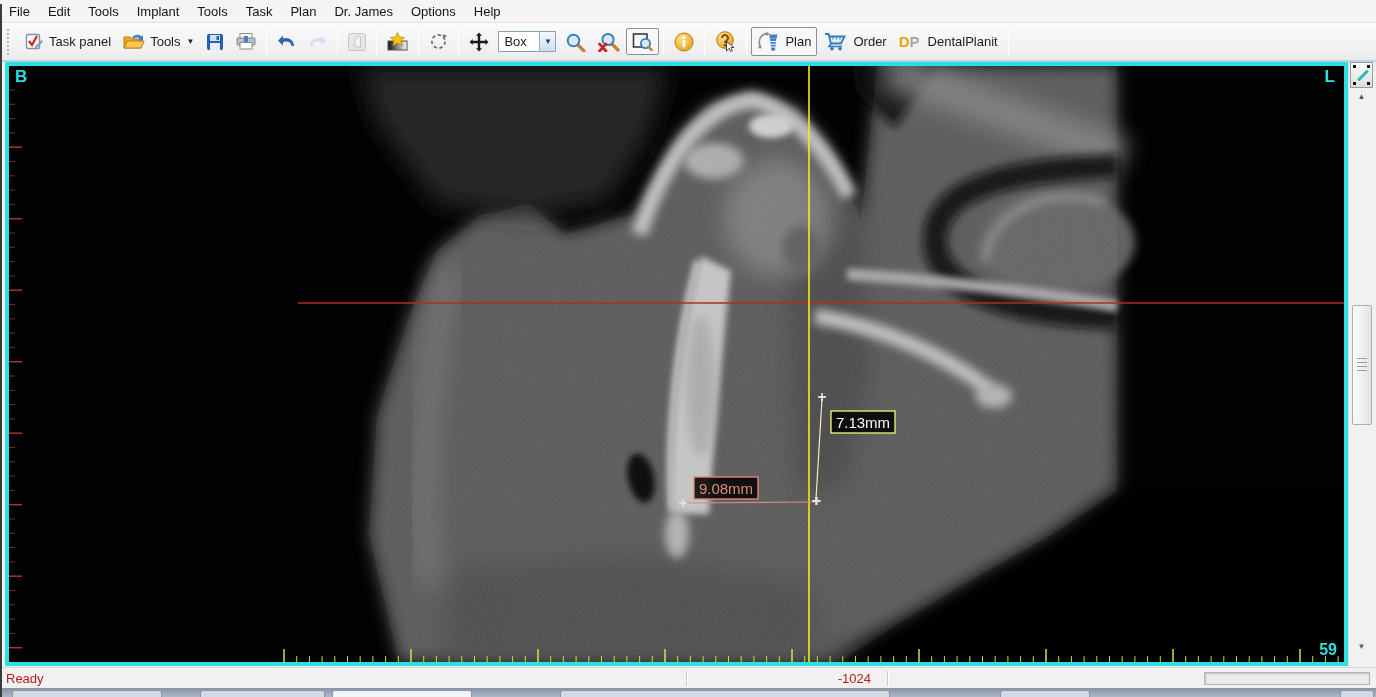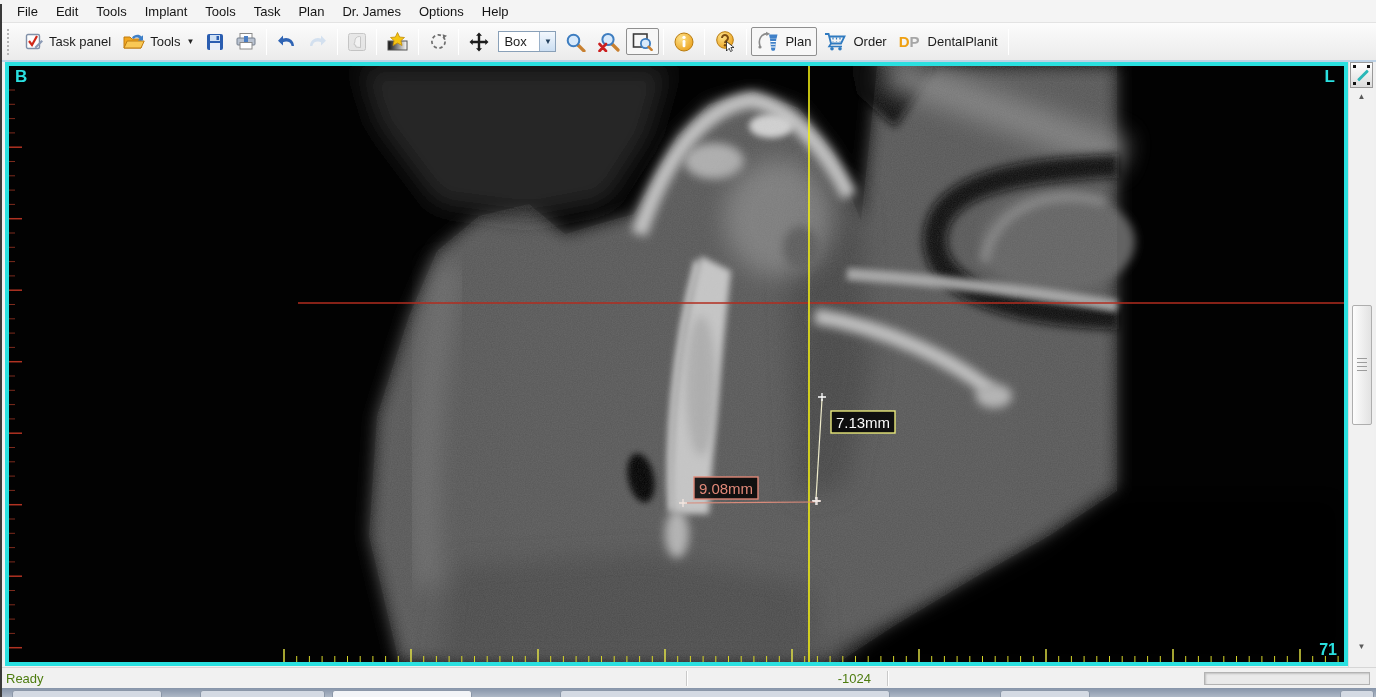--- a/index.html
+++ b/index.html
@@ -1,21 +1,21 @@
 <!DOCTYPE html>
 <html><head>
 <meta charset="utf-8">
 <style>
   * { box-sizing: border-box; margin: 0; padding: 0; }
   html,body { width:1376px; height:697px; overflow:hidden; }
   body { position:relative; background:#f0f0f0; font-family:"Liberation Sans",sans-serif; }
 
   
   .menubar { height:23px; display:flex; align-items:center; background:#f4f4f4;
-             border-bottom:1px solid #e3e3e3; padding-left:8px; font-size:13px; color:#141414; }
+             border-bottom:1px solid #e3e3e3; font-size:13px; color:#141414; }
   .mi { padding:3px 9px; cursor:default; }
 
   
   .toolbar { height:39px; display:flex; align-items:center; background:linear-gradient(#fcfcfc,#ebebeb);
              border-bottom:2px solid #bdd2e6; padding:0 4px; font-size:13px; color:#1c1c1c; }
   .grip { width:6px; height:26px; border-left:2px dotted #b4b4b4; margin:0 6px 0 3px; }
   .tbtn { display:flex; align-items:center; gap:5px; padding:3px 5px; border:1px solid transparent;
           border-radius:2px; white-space:nowrap; cursor:default;text-align:center; }
   .tbtn.pressed { border-color:#8f8f8f; background:#f7f7f7; }
   .tbtn.disabled { opacity:.55; }
@@ -51,21 +51,21 @@
   .sarrow { position:absolute; left:0; width:25px; text-align:center; font-size:8px; color:#5a5a5a; }
   .sarrow.up { top:30px; }
   .sarrow.down { top:580px; }
   .sthumb { position:absolute; left:3px; top:243px; width:20px; height:120px;
             background:linear-gradient(90deg,#fdfdfd,#e2e2e2); border:1px solid #aeaeae; border-radius:2px; }
   .sthumb::after { content:""; position:absolute; left:4px; right:4px; top:52px; height:14px;
             background:repeating-linear-gradient(#9c9c9c 0 1px,transparent 1px 4px); }
 
   
   .statusbar { height:21px; display:flex; align-items:center; background:#f1f1f1;
-               border-top:1px solid #d6d6d6; font-size:13px; color:#4d7c0f; }
+               border-top:1px solid #d6d6d6; font-size:13px; color:#b91c1c; }
   .sb-ready { flex:0 0 686px; padding-left:6px; }
   .sb-div { width:1px; height:15px; background:#c9c9c9; box-shadow:1px 0 0 #fff; }
   .sb-val { flex:0 0 200px; text-align:right; padding-right:16px; }
   .sb-fill { flex:0 0 316px; height:100%; }
   .sb-progress { flex:0 0 166px; height:13px; border:1px solid #b3b3b3; background:#eaeaea;
                  box-shadow:inset 1px 1px 2px rgba(0,0,0,.18); margin-right:4px; }
 
   
   .taskbar { position:relative; height:9px; background:linear-gradient(#8694a9,#aeb8c6); overflow:hidden; }
   .tb-btn { position:absolute; top:2px; height:9px; background:#d4dae3; border-radius:3px 3px 0 0;
@@ -516,21 +516,21 @@
         <g>
           <line x1="676" y1="437" x2="806" y2="436" stroke="#d98b7b" stroke-width="1.2"></line>
           <path d="M670,437 h8 M674,433 v8 M804,435 h8 M808,431 v8" stroke="#f3e6e0" stroke-width="1.3" fill="none"></path>
           <rect x="685" y="411" width="64" height="22" fill="#050505" fill-opacity="0.88" stroke-width="1.4" stroke="#e08878"></rect>
           <text x="717" y="427.5" text-anchor="middle" font-size="15" fill="#e08878">9.08mm</text>
         </g>
       </svg>
 
       <div class="corner corner-b">B</div>
       <div class="corner corner-l">L</div>
-      <div class="corner slice-num" style="position:absolute;">71</div>
+      <div class="corner slice-num" style="position:absolute;">59</div>
     </div>
   </div>
 
   <div class="vscroll">
     <div class="axisbtn">
       <span class="pencil"></span>
       <span class="dot" style="left:2px;top:2px"></span>
       <span class="dot" style="right:2px;top:2px"></span>
       <span class="dot" style="left:2px;bottom:2px"></span>
       <span class="dot" style="right:2px;bottom:2px"></span>

